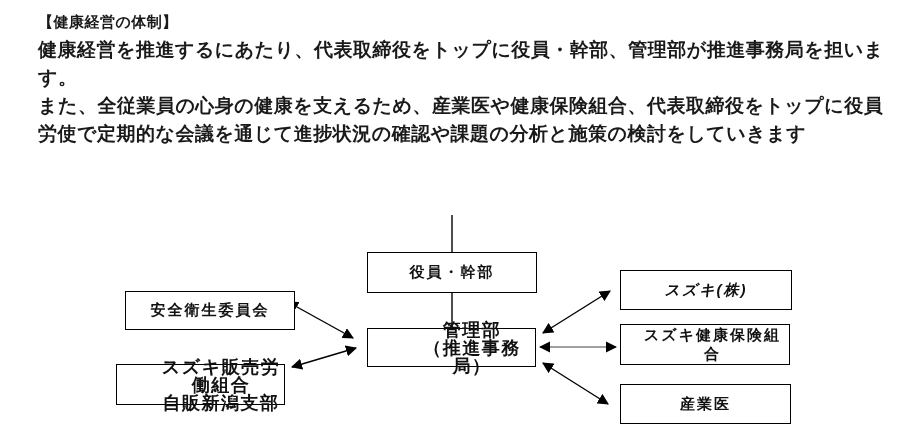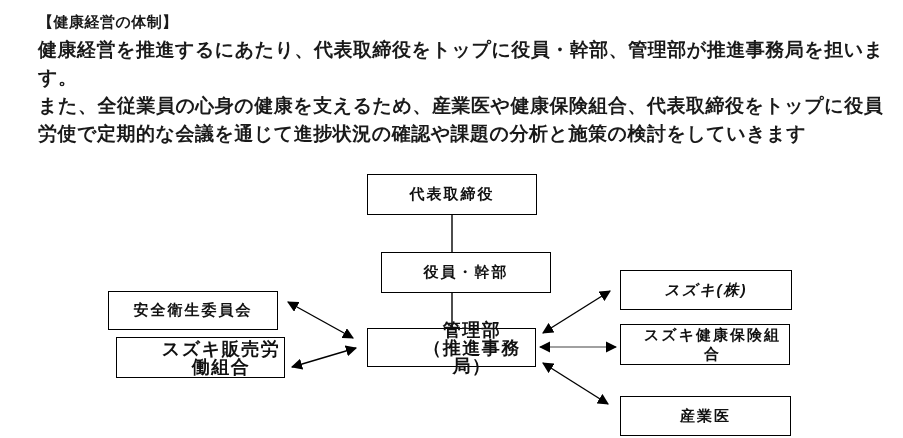--- a/index.html
+++ b/index.html
@@ -12,27 +12,27 @@
   .header .title { font-size:15px; font-weight:bold; line-height:28px; letter-spacing:0.5px; }
   .header .line  { font-size:19px; font-weight:bold; line-height:28px; letter-spacing:0.5px; }
   .node {
     position:absolute; box-sizing:border-box; background:#ffffff;
     border:1.5px solid #000000; display:flex; flex-direction:column;
     align-items:center; justify-content:center; text-align:center;
     font-weight:bold; font-size:15px; letter-spacing:2px; color:#111111;
   }
   .node.two-line { font-size:18px; line-height:18px; letter-spacing:1.5px;padding-left:41px; }
   .node-daihyo  { left:367px; top:174px; width:170px; height:41px; }
-  .node-yakuin  { left:367px; top:252px; width:170px; height:41px;margin-left:14px; }
+  .node-yakuin  { left:367px; top:252px; width:170px; height:41px; }
   .node-kanri   { left:367px; top:328px; width:169px; height:39px; }
-  .node-anzen   { left:108px; top:291px; width:170px; height:39px; }
-  .node-kumiai  { left:116px; top:337px; width:169px; height:41px; }
+  .node-anzen   { left:125px; top:291px; width:170px; height:39px; }
+  .node-kumiai  { left:116px; top:364px; width:169px; height:41px; }
   .node-suzuki  { left:620px; top:270px; width:172px; height:40px;font-style:italic; }
   .node-kenpo   { left:620px; top:324px; width:170px; height:41px;padding-left:15px; }
-  .node-sangyoi { left:620px; top:396px; width:171px; height:40px; }
+  .node-sangyoi { left:620px; top:384px; width:171px; height:40px; }
   .connector-layer { position:absolute; left:0; top:0; width:903px; height:438px; pointer-events:none; }
   .connector { stroke:#000000; stroke-width:1.4; }
   .connector.gray-shaft { stroke:#808080; }
 </style>
 </head>
 <body>
 
 <div class="page">
 
   <div class="header">
@@ -50,39 +50,37 @@
     </defs>
     <line class="connector" x1="452" y1="215" x2="452" y2="252"></line>
     <line class="connector" x1="452" y1="293" x2="452" y2="328"></line>
     <line class="connector" x1="288" y1="302" x2="353" y2="338" marker-start="url(#ah)" marker-end="url(#ah)"></line>
     <line class="connector" x1="292" y1="367" x2="356" y2="348" marker-start="url(#ah)" marker-end="url(#ah)"></line>
     <line class="connector" x1="543" y1="333" x2="610" y2="291" marker-start="url(#ah)" marker-end="url(#ah)"></line>
     <line class="connector gray-shaft" x1="540" y1="347" x2="616" y2="347" marker-start="url(#ah)" marker-end="url(#ah)"></line>
     <line class="connector" x1="543" y1="363" x2="608" y2="404" marker-start="url(#ah)" marker-end="url(#ah)"></line>
   </svg>
 
-  <div class="node node-daihyo">
-    <span>代表取締役</span>
-  </div>
 
   <div class="node node-yakuin">
     <span>役員・幹部</span>
   </div>
 
   <div class="node node-kanri two-line">
     <span>管理部</span>
     <span>（推進事務局）</span>
   </div>
 
   <div class="node node-anzen">
     <span>安全衛生委員会</span>
   </div>
 
   <div class="node node-kumiai two-line">
     <span>スズキ販売労働組合</span>
+    <span>自販新潟支部</span>
   </div>
 
   <div class="node node-suzuki">
     <span>スズキ(株)</span>
   </div>
 
   <div class="node node-kenpo">
     <span>スズキ健康保険組合</span>
   </div>
 

